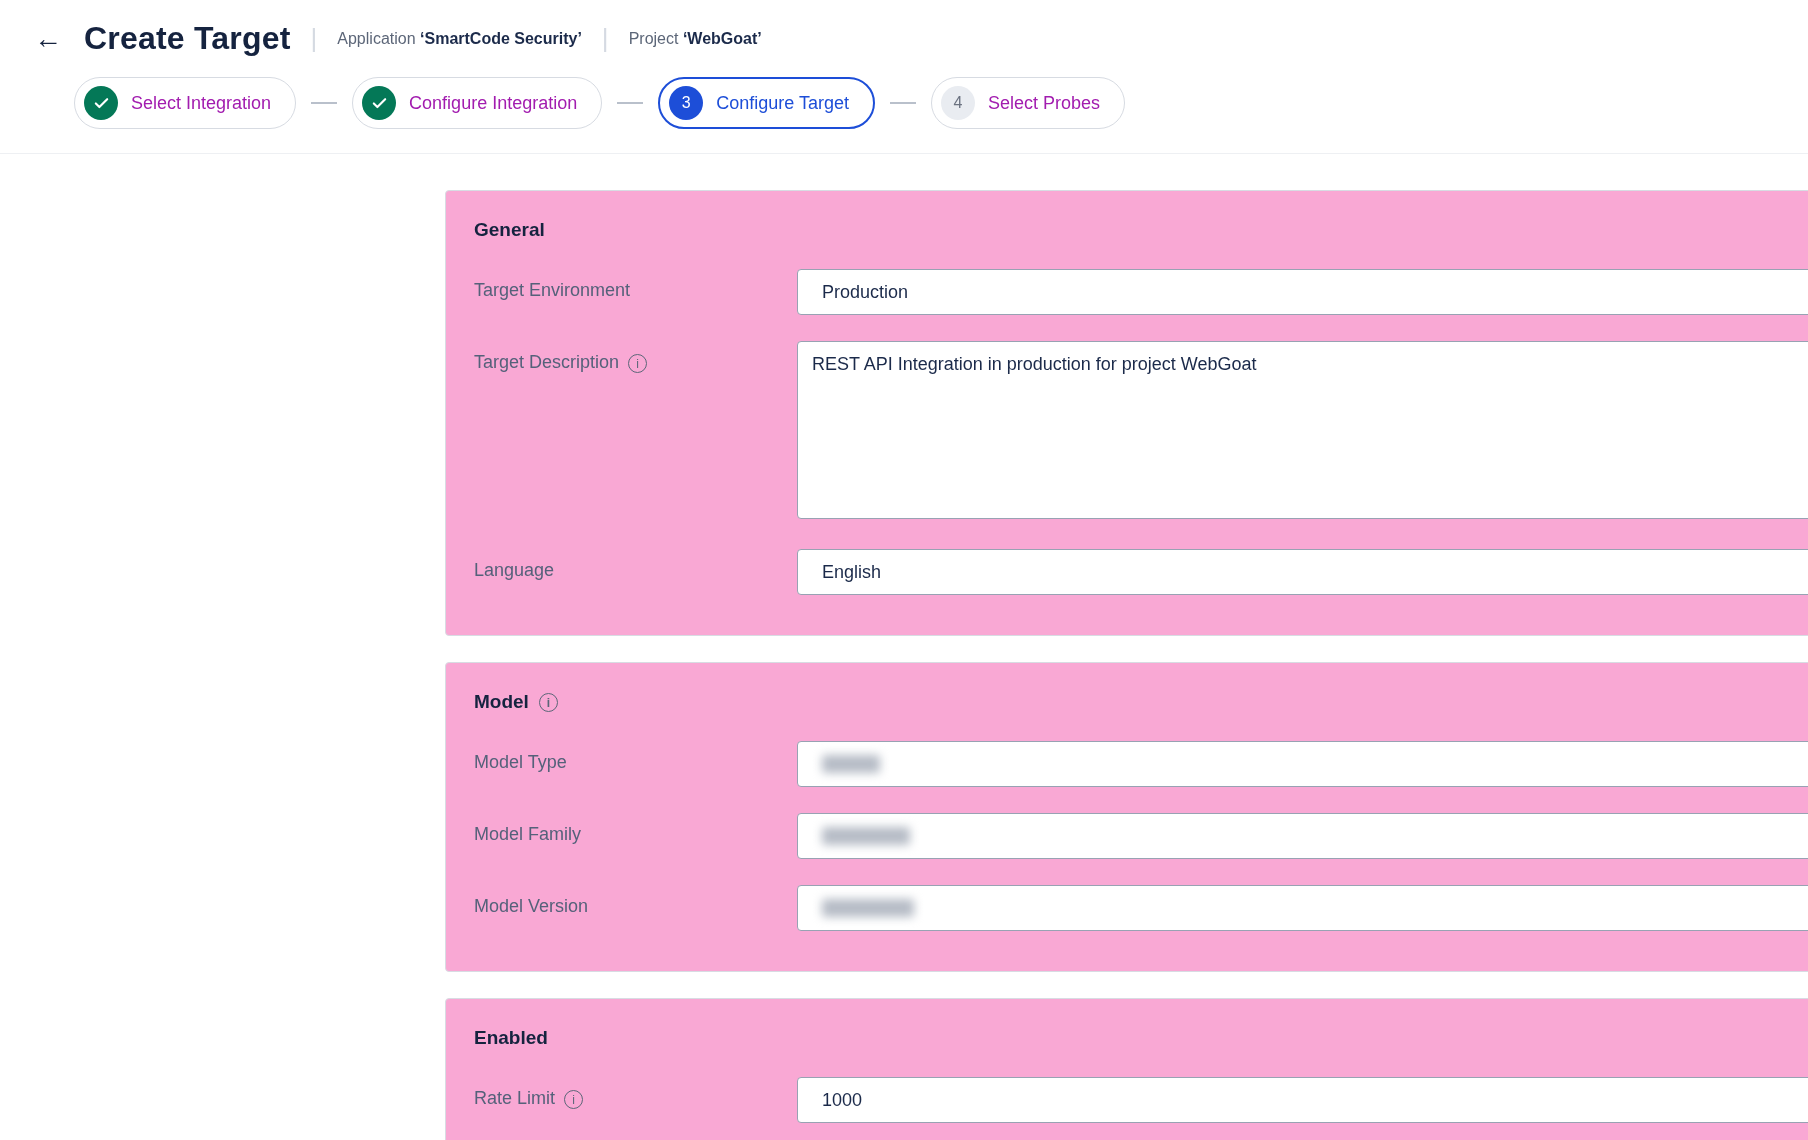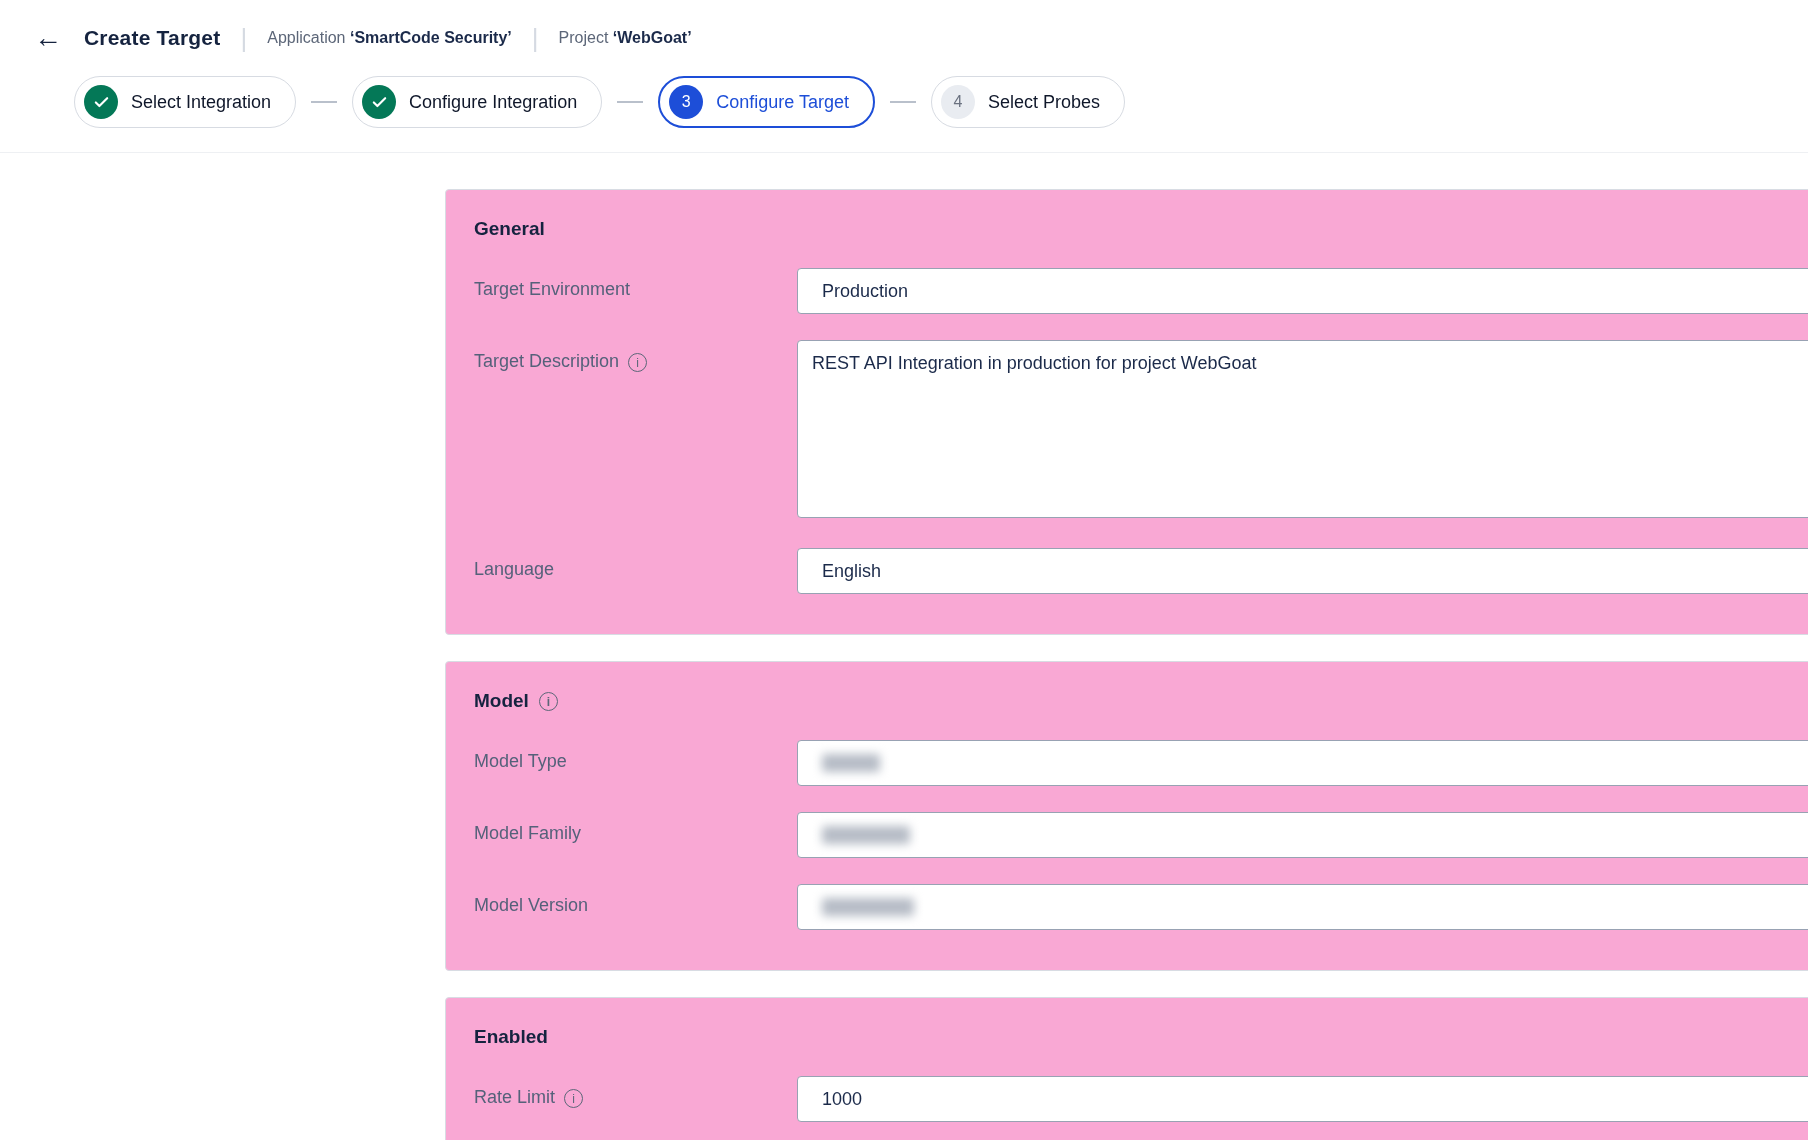--- a/index.html
+++ b/index.html
@@ -9,31 +9,31 @@
     background:#ffffff;
     font-family:"Liberation Sans", sans-serif;
     color:#15233f;
   }
 
   
   .header { border-bottom:1px solid #eef0f3; }
   .header-top { display:flex; align-items:center; gap:18px; padding:20px 0 12px 30px; }
   .back-btn { width:36px; height:36px; display:flex; align-items:center; justify-content:center;
               font-size:28px; color:#15233f; cursor:pointer; border-radius:50%; }
-  .page-title { font-size:21px; font-weight:700; color:#15233f; letter-spacing:.2px; }
+  .page-title { font-size:32px; font-weight:700; color:#15233f; letter-spacing:.2px; }
   .crumb-sep { color:#d5dae2; font-size:26px; font-weight:300; padding:0 2px; }
   .crumb { font-size:16px; color:#5c6678; }
   .crumb .strong { color:#1b2a4a; font-weight:700; }
 
   
   .stepper { display:flex; align-items:center; padding:8px 0 24px 74px; }
   .step-pill { display:flex; align-items:center; gap:13px; border:1px solid #d7dbe2;
                border-radius:999px; padding:0 24px 0 9px; height:52px; background:#fff; cursor:pointer; }
   .step-pill.active { border:2px solid #1d4ed8; }
-  .step-label { font-size:18px; color:#0f172a; }
+  .step-label { font-size:18px; color:#a21caf; }
   .step-pill.active .step-label { color:#1d4ed8; font-weight:500; }
   .step-circle { width:34px; height:34px; border-radius:50%; display:flex; align-items:center; justify-content:center;
                  font-size:16px; flex:0 0 34px; }
   .step-circle.complete { background:#047857; }
   .step-circle.active { background:#1d4ed8; color:#ffffff; }
   .step-circle.upcoming { background:#e9ecf1; color:#6b7280; }
   .step-connector { width:26px; height:2px; background:#b9c0cb; margin:0 15px; }
 
   
   .main { padding-top:36px; }

